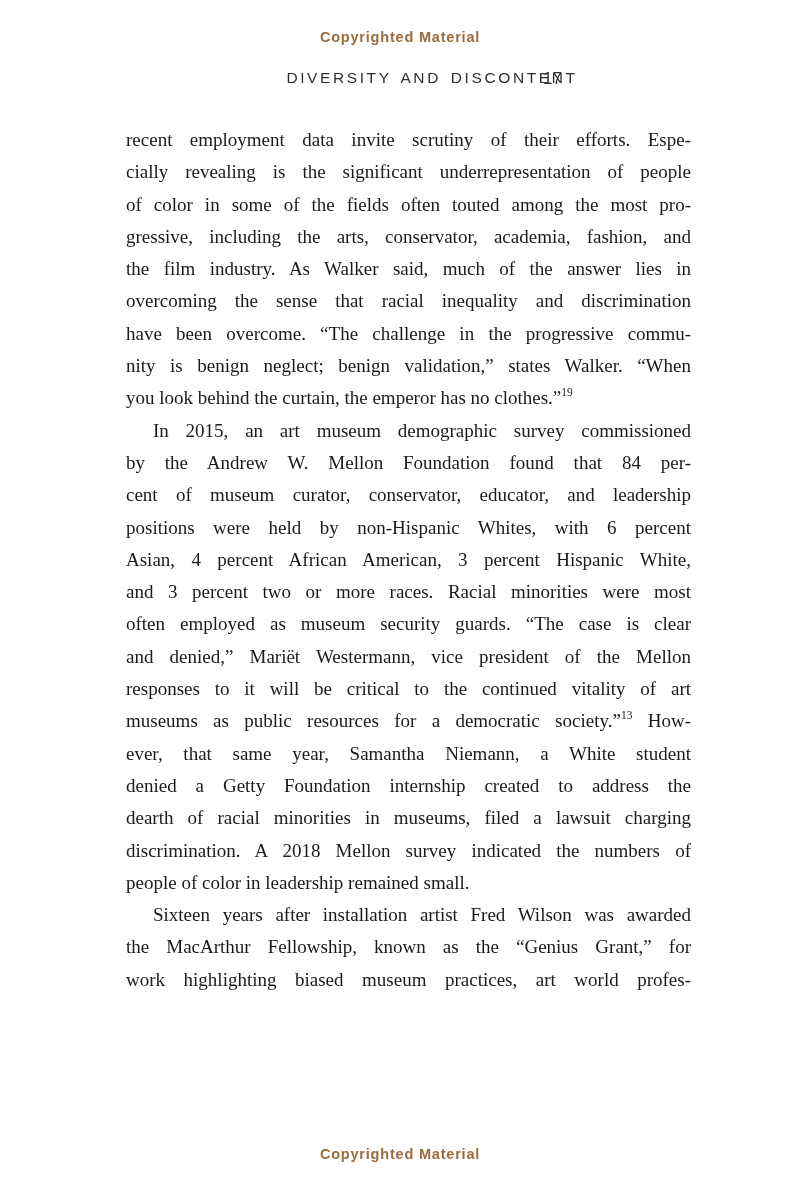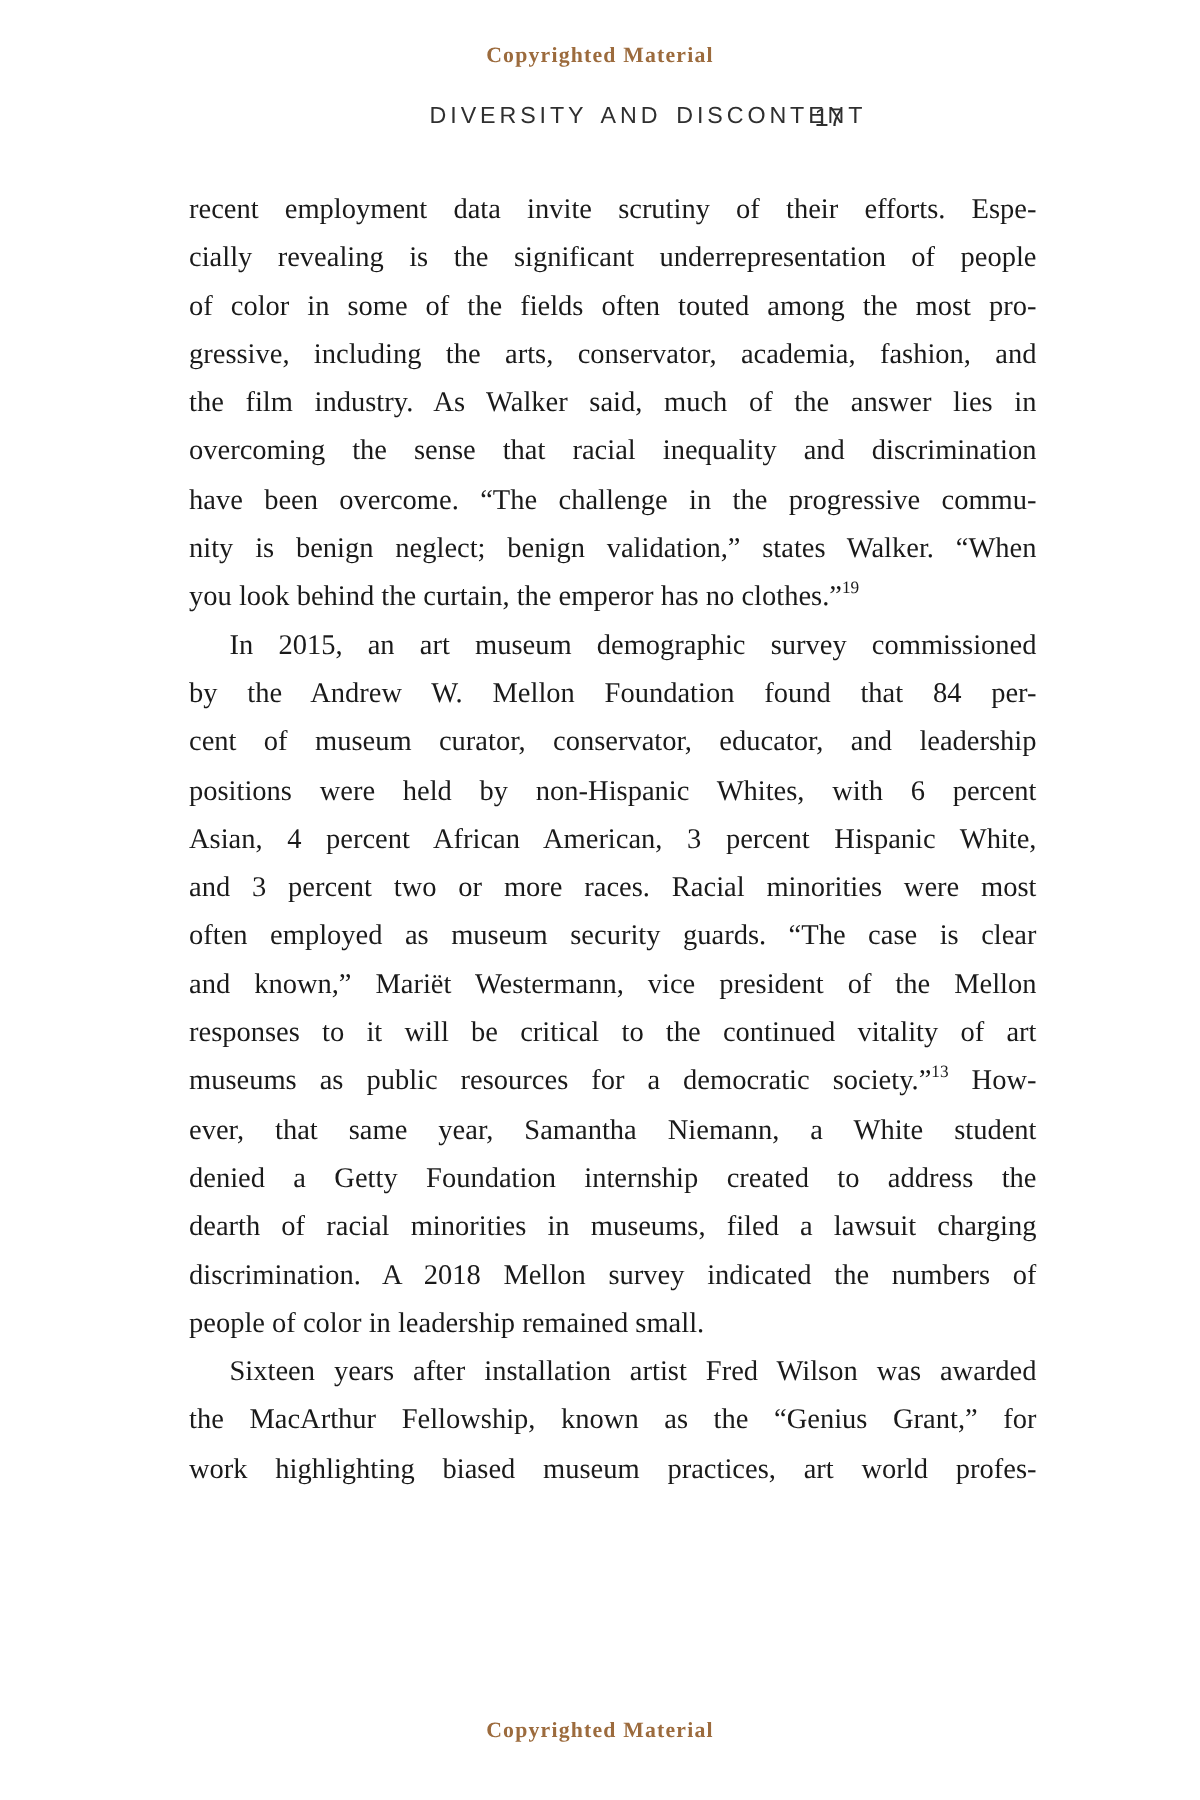--- a/index.html
+++ b/index.html
@@ -13,21 +13,21 @@
     height: 1200px;
     background: var(--page-bg, #ffffff);
     overflow: hidden;
     font-family: "Liberation Serif", serif;
   }
   .copyright {
     position: absolute;
     left: 0;
     width: 800px;
     text-align: center;
-    font-family: Liberation Serif, serif;
+    font-family: Liberation Sans, sans-serif;
     font-weight: 700;
     font-size: 14.5px;
     letter-spacing: 0.8px;
     color: var(--copyright-color, #9c6b3d);
   }
   .copyright.top { top: 29px; }
   .copyright.bottom { top: 1146px; }
 
   .running-head-row {
     position: absolute;
@@ -105,21 +105,21 @@
       <div class="line"><span>have been overcome. “The challenge in the progressive commu-</span></div>
       <div class="line"><span>nity is benign neglect; benign validation,” states Walker. “When</span></div>
       <div class="line para-end"><span>you look behind the curtain, the emperor has no clothes.”</span><sup class="fn">19</sup></div>
       <div class="line indent"><span>In 2015, an art museum demographic survey commissioned</span></div>
       <div class="line"><span>by the Andrew W. Mellon Foundation found that 84 per-</span></div>
       <div class="line"><span>cent of museum curator, conservator, educator, and leadership</span></div>
       <div class="line"><span>positions were held by non-Hispanic Whites, with 6 percent</span></div>
       <div class="line"><span>Asian, 4 percent African American, 3 percent Hispanic White,</span></div>
       <div class="line"><span>and 3 percent two or more races. Racial minorities were most</span></div>
       <div class="line"><span>often employed as museum security guards. “The case is clear</span></div>
-      <div class="line"><span>and known,” Mariët Westermann, vice president of the Mellon</span></div>
+      <div class="line"><span>and denied,” Mariët Westermann, vice president of the Mellon</span></div>
       <div class="line"><span>responses to it will be critical to the continued vitality of art</span></div>
       <div class="line"><span>museums as public resources for a democratic society.”</span><sup class="fn">13</sup><span> How-</span></div>
       <div class="line"><span>ever, that same year, Samantha Niemann, a White student</span></div>
       <div class="line"><span>denied a Getty Foundation internship created to address the</span></div>
       <div class="line"><span>dearth of racial minorities in museums, filed a lawsuit charging</span></div>
       <div class="line"><span>discrimination. A 2018 Mellon survey indicated the numbers of</span></div>
       <div class="line para-end"><span>people of color in leadership remained small.</span></div>
       <div class="line indent"><span>Sixteen years after installation artist Fred Wilson was awarded</span></div>
       <div class="line"><span>the MacArthur Fellowship, known as the “Genius Grant,” for</span></div>
       <div class="line"><span>work highlighting biased museum practices, art world profes-</span></div>

